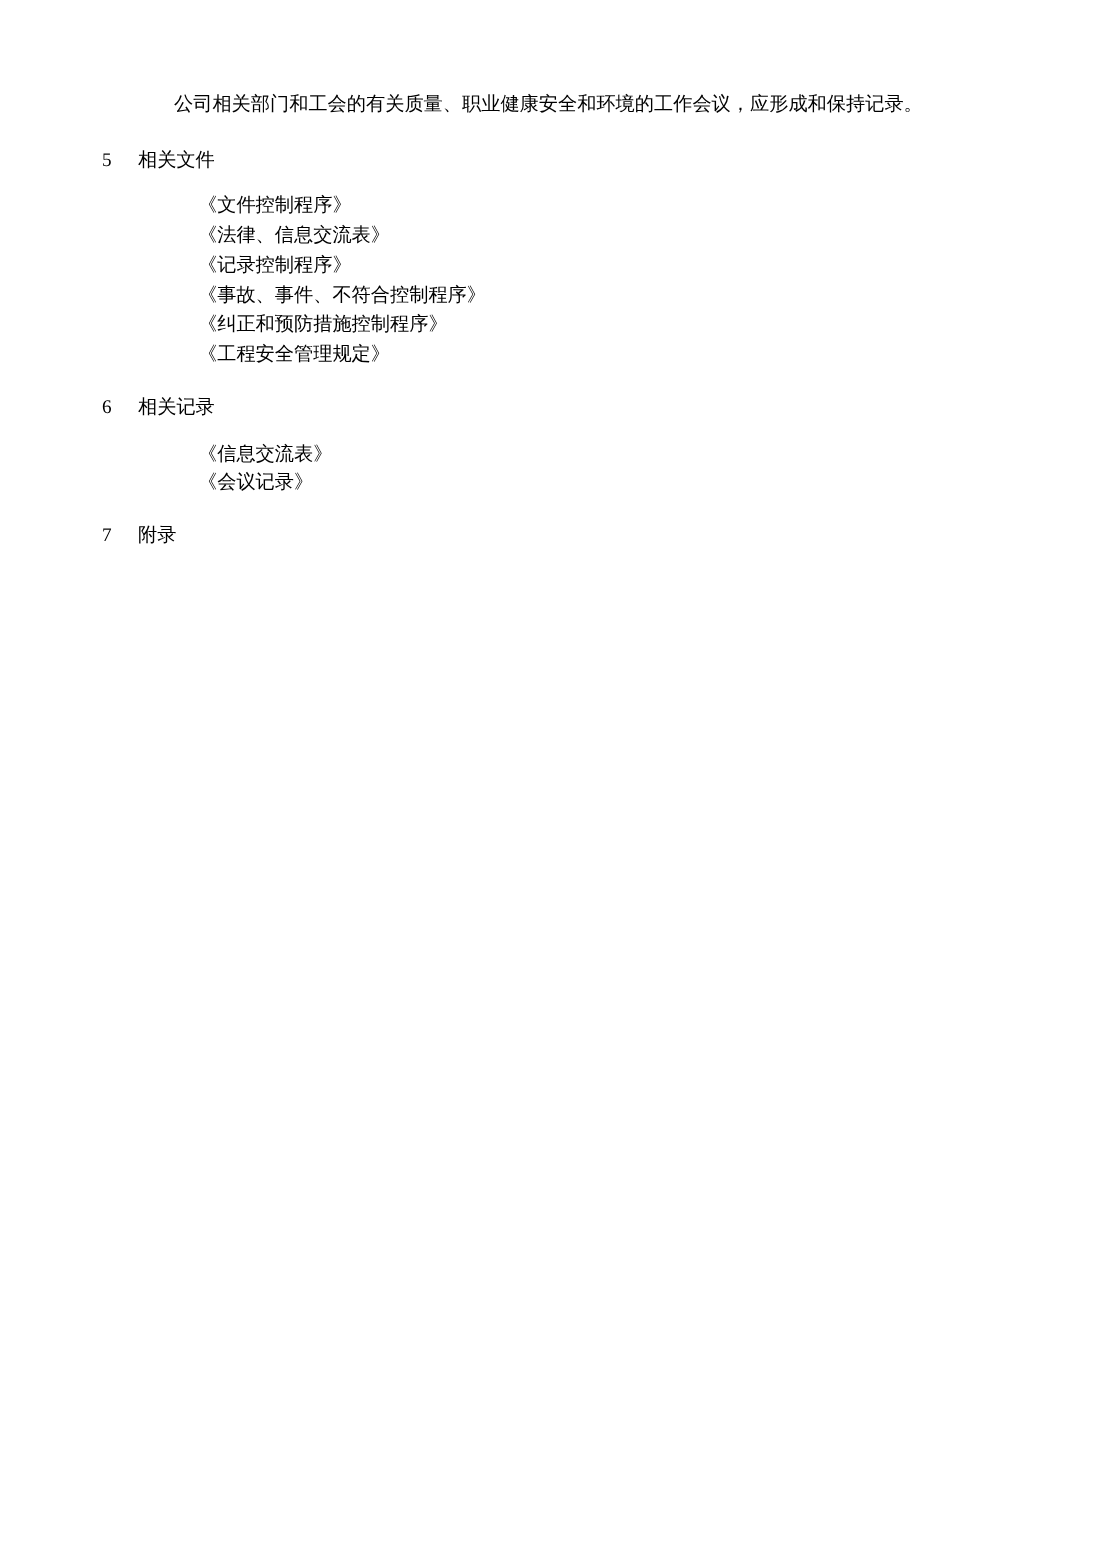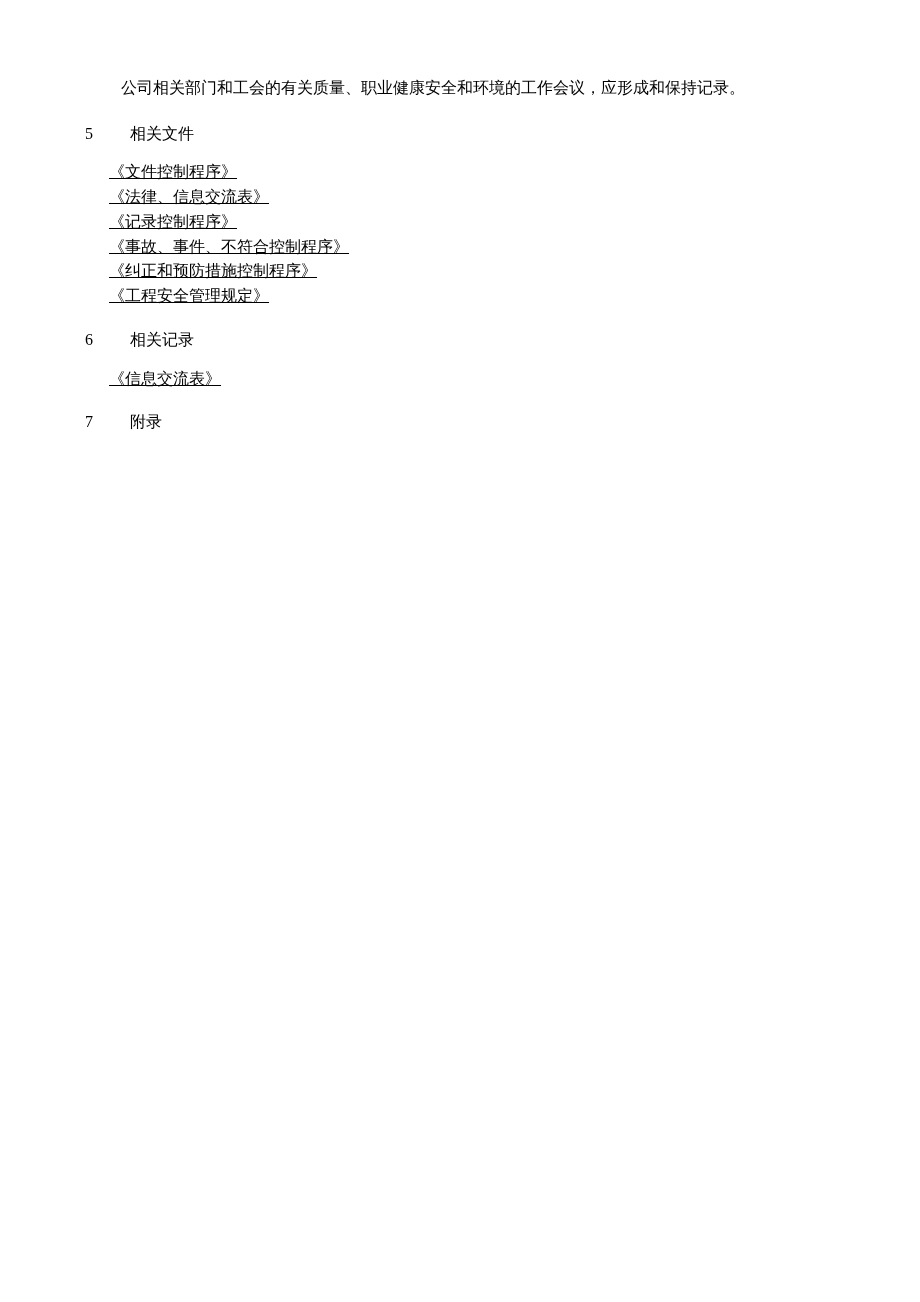--- a/index.html
+++ b/index.html
@@ -11,42 +11,40 @@
       width: 920px;
       height: 1302px;
       background: #ffffff;
       font-family: "SimSun", "宋体", serif;
       font-size: 16px;
       color: #000000;
       padding: 75px 85px 0 85px;
       line-height: 1.6;
     }
     .intro-text {
-      margin-left: 36px;
+      margin-left: 60px;
       margin-bottom: 20px;
     }
     .section {
       margin-bottom: 18px;
     }
     .section-header {
       display: flex;
       align-items: baseline;
       margin-bottom: 14px;
     }
     .section-number {
       width: 30px;
       flex-shrink: 0;
     }
     .section-title {
       font-weight: normal;
-      margin-left: 15px;
     }
     .section-items {
-      margin-left: 24px;
-      text-decoration: underline;
+      margin-left: 80px;
     }
     .section-item {
       line-height: 1.55;
     }
   </style>
 </head>
 <body>
 
 <div class="intro-text">公司相关部门和工会的有关质量、职业健康安全和环境的工作会议，应形成和保持记录。</div>
 
@@ -65,20 +63,21 @@
   </div>
 </div>
 
 <div class="section">
   <div class="section-header">
     <span class="section-number">6</span>
     <span class="section-title">相关记录</span>
   </div>
   <div class="section-items">
     <div class="section-item">《信息交流表》</div>
+    <div class="section-item">《会议记录》</div>
   </div>
 </div>
 
 <div class="section">
   <div class="section-header">
     <span class="section-number">7</span>
     <span class="section-title">附录</span>
   </div>
 </div>
 

